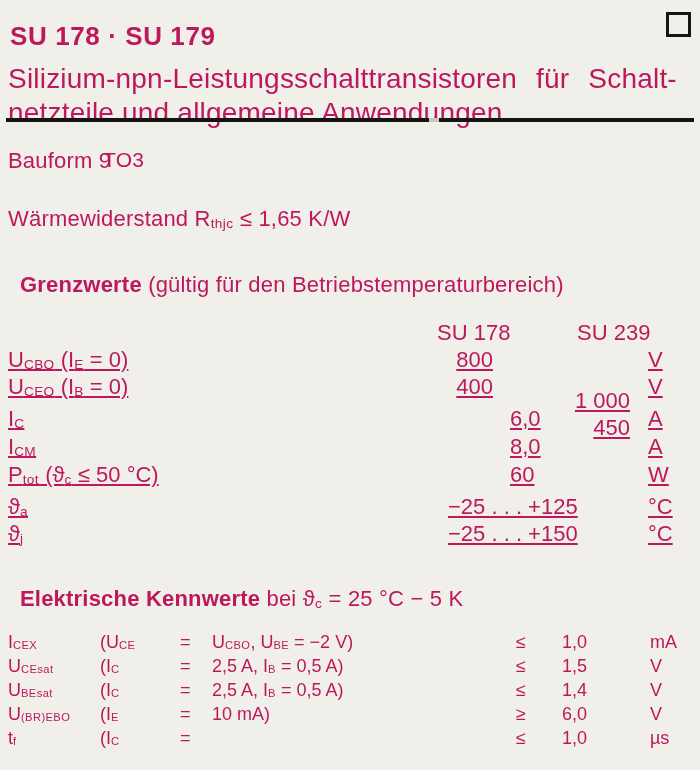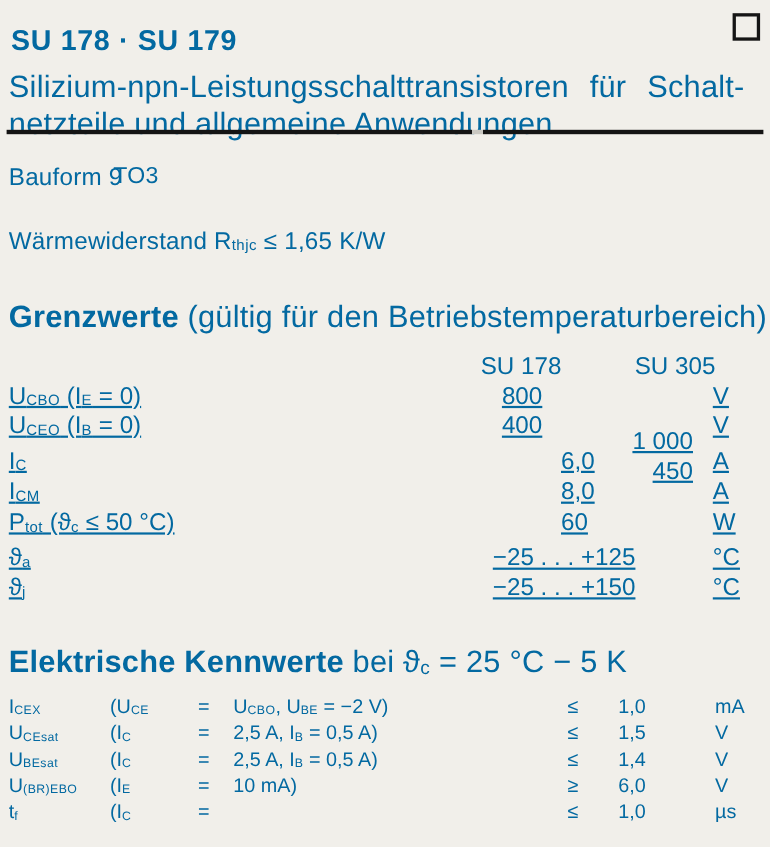--- a/index.html
+++ b/index.html
@@ -1,20 +1,20 @@
 <!DOCTYPE html>
 <html><head>
 <meta charset="utf-8">
 <style>
   html,body{margin:0;padding:0;}
   .page{
     position:relative;
     width:700px;height:770px;
     background:#f1efea;
-    color:#0369a1;
+    color:#be185d;
     font-family:"Liberation Sans","DejaVu Sans",sans-serif;
     overflow:hidden;
   }
   .abs{position:absolute;white-space:nowrap;}
   sub{
     font-size:62%;
     vertical-align:-0.12em;
     letter-spacing:.4px;
   }
   
@@ -39,21 +39,21 @@
   .rule{
     left:6px;top:118px;width:688px;height:4px;
     background:linear-gradient(to right,#141414 0 61.5%,#c9c7c1 61.5% 63%,#141414 63% 100%);
   }
   
   .body-text{font-size:22px;letter-spacing:.2px;}
   .bauform{left:8px;top:148px;}
   .package{left:103px;top:148px;font-size:21px;}
   .thermal{left:8px;top:206px;}
   
-  .sec-head{font-size:28px;letter-spacing:.2px;}
+  .sec-head{font-size:22px;letter-spacing:.2px;margin-left:12px;}
   .sec-head b{font-weight:700;}
   .grenz-head{left:8px;top:272px;}
   .kenn-head{left:8px;top:586px;}
   
   .colhead{font-size:22px;}
   .ch-178{left:437px;top:320px;}
   .ch-179{left:577px;top:320px;}
   .g-row{left:0;top:0;width:700px;height:26px;font-size:22px;}
   .g-row>span{position:absolute;white-space:nowrap;text-decoration:underline;}
   .g-label{left:8px;}
@@ -88,21 +88,21 @@
 
   <div class="abs rule"></div>
 
   <span class="abs body-text bauform">Bauform 9</span>
   <span class="abs body-text package">TO3</span>
   <span class="abs body-text thermal"><span>Wärmewiderstand R</span><sub>thjc</sub><span>  ≤  1,65 K/W</span></span>
 
   <div class="abs sec-head grenz-head"><b>Grenzwerte</b><span> (gültig für den Betriebstemperaturbereich)</span></div>
 
   <span class="abs colhead ch-178">SU 178</span>
-  <span class="abs colhead ch-179">SU 305</span>
+  <span class="abs colhead ch-179">SU 239</span>
 
   <div class="abs g-row" style="top:347px">
     <span class="g-label"><span>U</span><sub>CBO</sub><span>  (I</span><sub>E</sub><span>  =  0)</span></span>
     <span class="g-v1">800</span>
     <span class="g-v2">1 000</span>
     <span class="g-unit">V</span>
   </div>
   <div class="abs g-row" style="top:374px">
     <span class="g-label"><span>U</span><sub>CEO</sub><span>  (I</span><sub>B</sub><span>  =  0)</span></span>
     <span class="g-v1">400</span>

